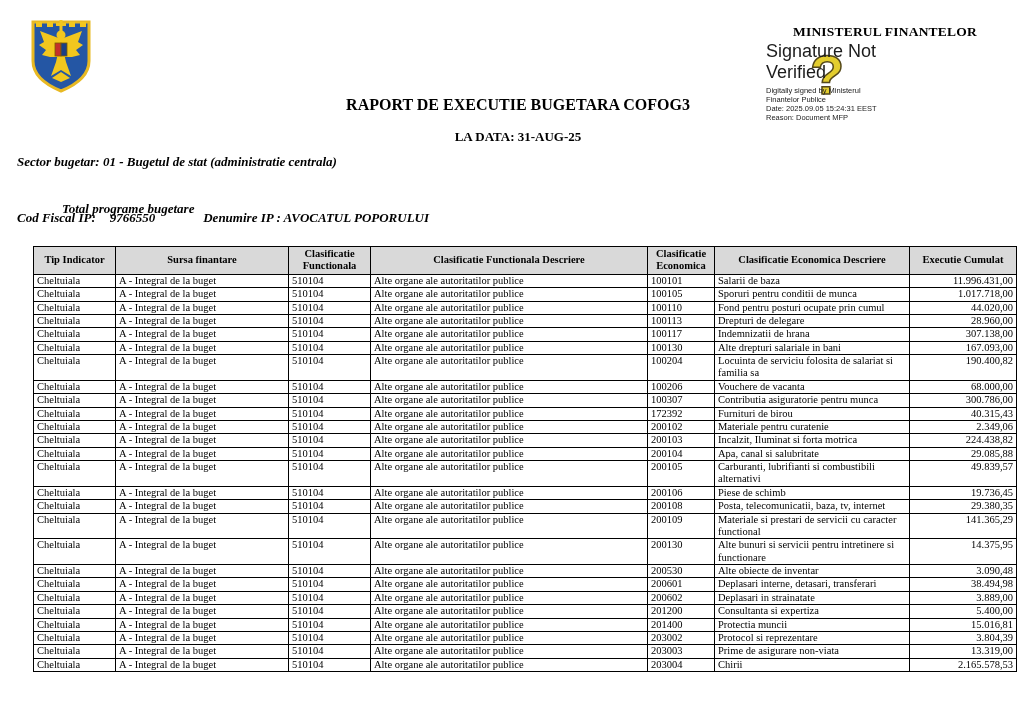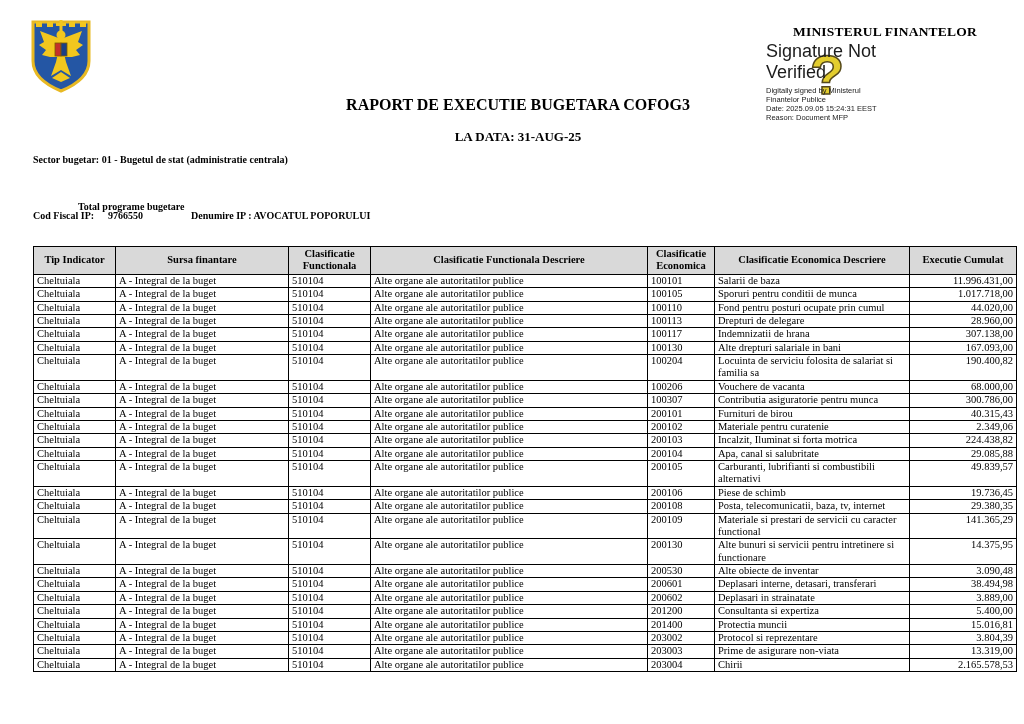--- a/index.html
+++ b/index.html
@@ -19,21 +19,21 @@
   .stamp .qmark { position:absolute; left:44px; top:6px; font-size:56px; font-weight:bold;
                   color:#e3cd2e; -webkit-text-stroke:1.5px #55491a; z-index:0; line-height:1; }
   .stamp .status { position:relative; z-index:1; font-size:18px; color:#1c1c1c; }
   .stamp .detail { position:relative; z-index:1; font-size:7.5px; line-height:1.2; color:#222; margin-top:3px; }
 
   
   .title    { position:absolute; left:0; top:96px; width:1036px; text-align:center; font-size:16px; font-weight:bold; }
   .subtitle { position:absolute; left:0; top:129px; width:1036px; text-align:center; font-size:13px; font-weight:bold; }
 
   
-  .meta { position:absolute; left:33px; font-size:10px; font-weight:bold; }
+  .meta { position:absolute; left:17px; font-size:13px; font-weight:bold;font-style:italic; }
   .meta-sector  { top:154px; }
   .meta-fiscal  { top:178px;margin-top:32px; }
   .meta-program { top:201px;margin-left:45px; }
   .meta-fiscal .gap1 { display:inline-block; width:14px; }
   .meta-fiscal .gap2 { display:inline-block; width:48px; }
 
   
   .tbl-wrap { position:absolute; left:33px; top:246px; }
   table { border-collapse:collapse; table-layout:fixed; width:983px; }
   td, th { border:1px solid #000; padding:0 3px; font-size:10.5px; line-height:1.18; vertical-align:top; overflow:hidden; }
@@ -195,21 +195,21 @@
             <td class="c3">Alte organe ale autoritatilor publice</td>
             <td class="c4">100307</td>
             <td class="c5">Contributia asiguratorie pentru munca</td>
             <td class="c6">300.786,00</td>
           </tr>
           <tr>
             <td class="c0">Cheltuiala</td>
             <td class="c1">A - Integral de la buget</td>
             <td class="c2">510104</td>
             <td class="c3">Alte organe ale autoritatilor publice</td>
-            <td class="c4">200101</td>
+            <td class="c4">172392</td>
             <td class="c5">Furnituri de birou</td>
             <td class="c6">40.315,43</td>
           </tr>
           <tr>
             <td class="c0">Cheltuiala</td>
             <td class="c1">A - Integral de la buget</td>
             <td class="c2">510104</td>
             <td class="c3">Alte organe ale autoritatilor publice</td>
             <td class="c4">200102</td>
             <td class="c5">Materiale pentru curatenie</td>

